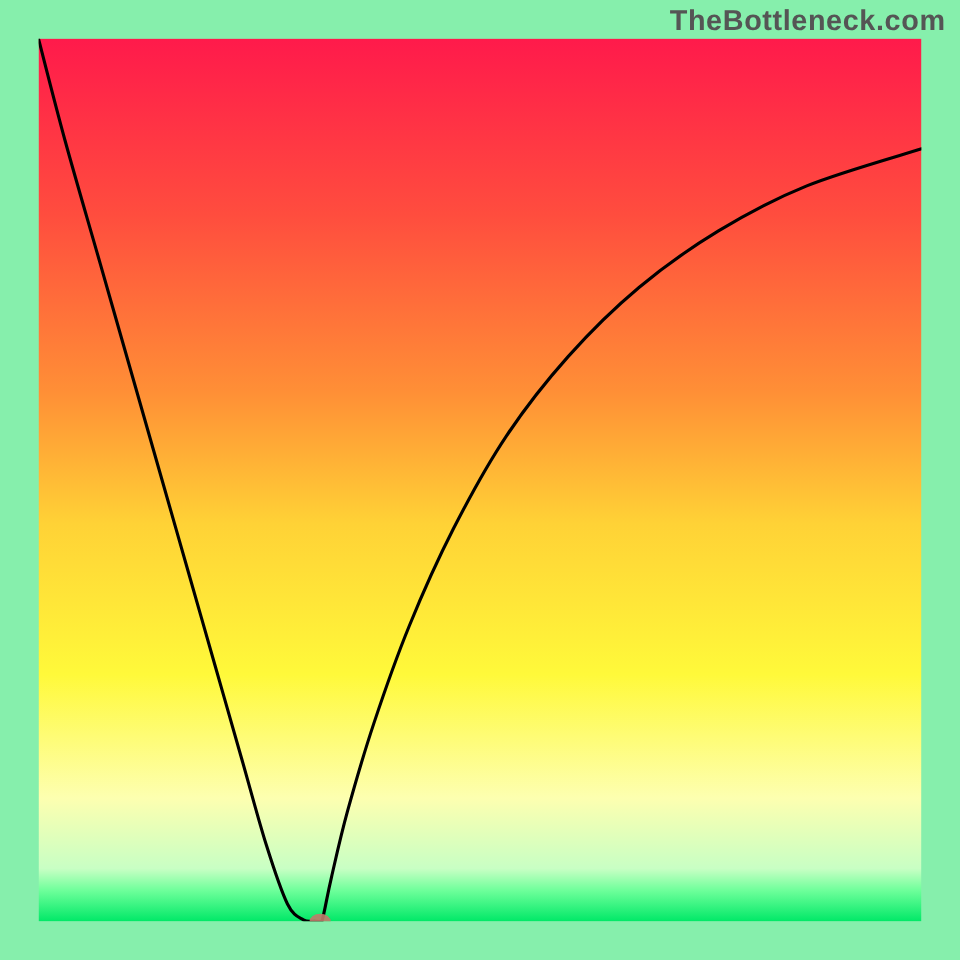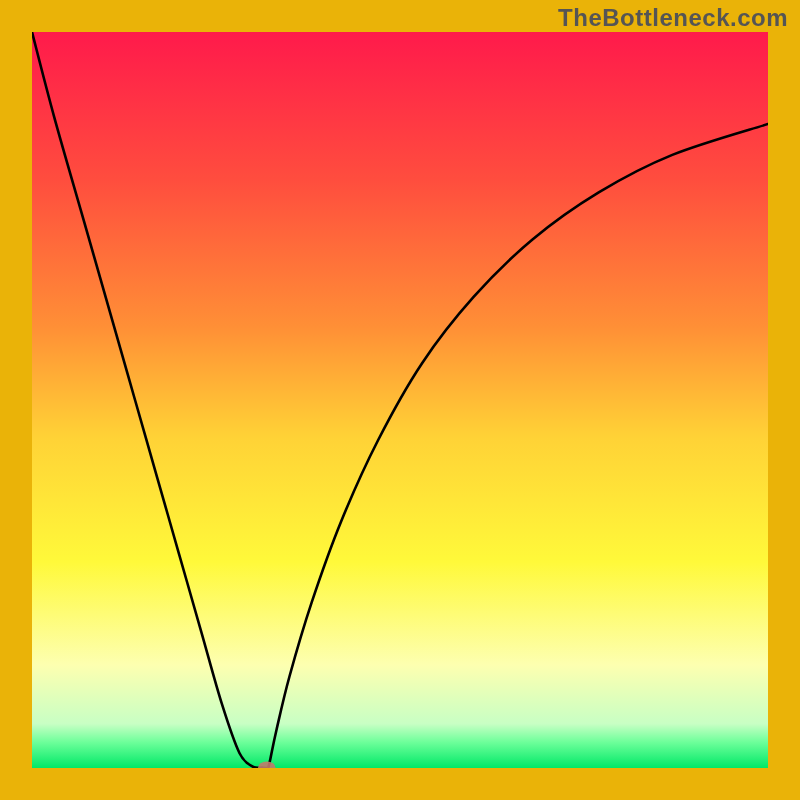--- a/index.html
+++ b/index.html
@@ -7,21 +7,21 @@
     padding: 0;
     width: 800px;
     height: 800px;
     background: #000;
     font-family: Arial, Helvetica, sans-serif;
   }
   .frame {
     position: relative;
     width: 800px;
     height: 800px;
-    background: #eab308;
+    background: #86efac;
   }
   .watermark {
     position: absolute;
     top: 4px;
     right: 12px;
     color: #555555;
     font-size: 24px;
     font-weight: 600;
     letter-spacing: 0.5px;
     z-index: 5;

